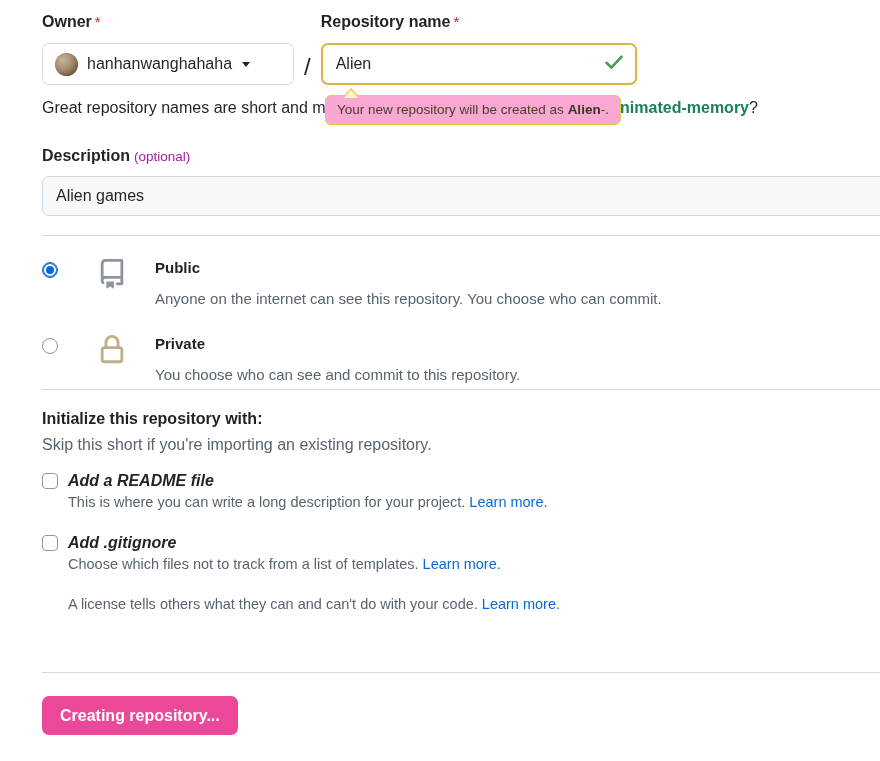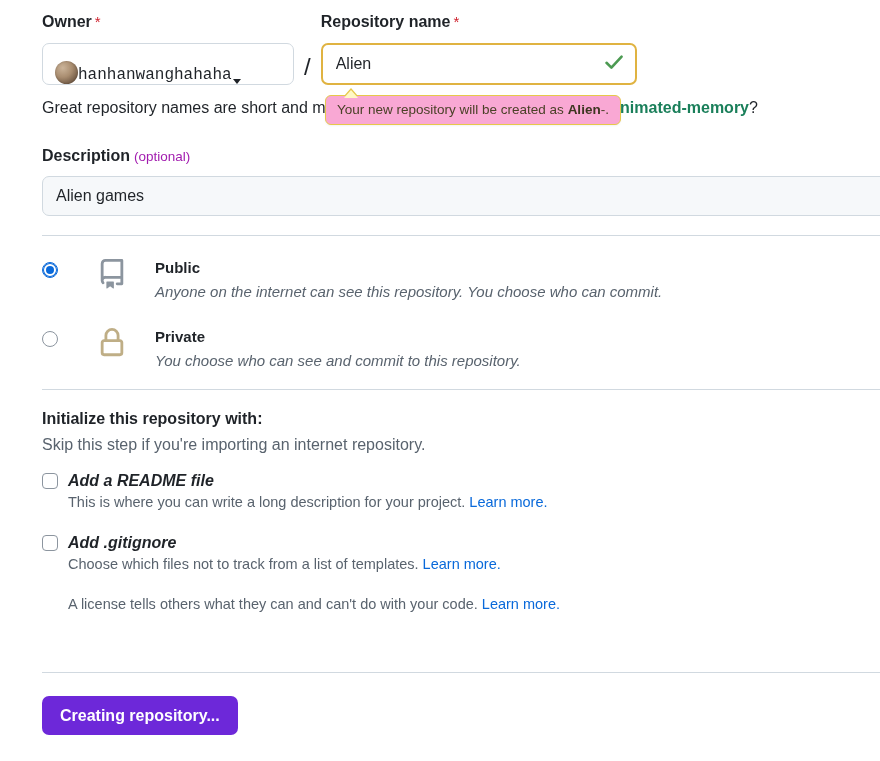--- a/index.html
+++ b/index.html
@@ -60,24 +60,24 @@
   }
   .owner-block { width: 252px; }
   .owner-label-wrap { height: 24px; }
   .owner-select {
     margin-top: 7px;
     height: 42px;
     border: 1px solid #d1d9e0;
     border-radius: 7px;
     background: #ffffff;
     display: flex;
-    align-items: flex-end;
+    align-items: center;
     padding: 0 14px 0 12px;
+    gap: 9px;
     cursor: pointer;
-    font-family: Liberation Mono, monospace;
   }
   .avatar {
     width: 23px; height: 23px;
     border-radius: 50%;
     flex: 0 0 auto;
     background:
       radial-gradient(circle at 34% 30%, #cbb49a 0%, #a98d70 42%, #6e5743 78%),
       linear-gradient(145deg, #9e8468 0%, #5d4a39 100%);
     box-shadow: inset 0 0 2px rgba(0,0,0,.25);
   }
@@ -240,22 +240,21 @@
   .vis-title {
     font-size: 15px;
     font-weight: 700;
     color: #1f2328;
     line-height: 1.35;
   }
   .vis-desc {
     font-size: 15px;
     color: #59636e;
     line-height: 1.45;
-    margin-top: 3px;
-    font-style: italic;
+    margin-top: 10px;
   }
 
   
   .init-head {
     position: absolute;
     left: 42px;
     top: 410px;
     font-size: 16px;
     font-weight: 700;
     color: #1f2328;
@@ -298,21 +297,21 @@
 
   
   .submit-btn {
     position: absolute;
     left: 42px;
     top: 696px;
     height: 39px;
     padding: 0 18px;
     border: none;
     border-radius: 7px;
-    background: #6d28d9;
+    background: #ec4899;
     color: #ffffff;
     font-family: "Liberation Sans", sans-serif;
     font-size: 16px;
     font-weight: 700;
     cursor: default;
   }
 </style>
 </head>
 <body>
 
@@ -388,21 +387,21 @@
       <span class="vis-text">
         <span class="vis-title">Private</span>
         <div class="vis-desc">You choose who can see and commit to this repository.</div>
       </span>
     </div>
   </div>
 
   <div class="divider" style="top: 389px;"></div>
 
   <div class="init-head">Initialize this repository with:</div>
-  <div class="init-sub">Skip this step if you're importing an internet repository.</div>
+  <div class="init-sub">Skip this short if you're importing an existing repository.</div>
 
   <div class="init-list">
 
     <div class="init-item">
       <div class="init-row">
         <span class="checkbox"></span>
         <span class="init-title">Add a README file</span>
       </div>
       <div class="init-desc">
         <span>This is where you can write a long description for your project.</span>

